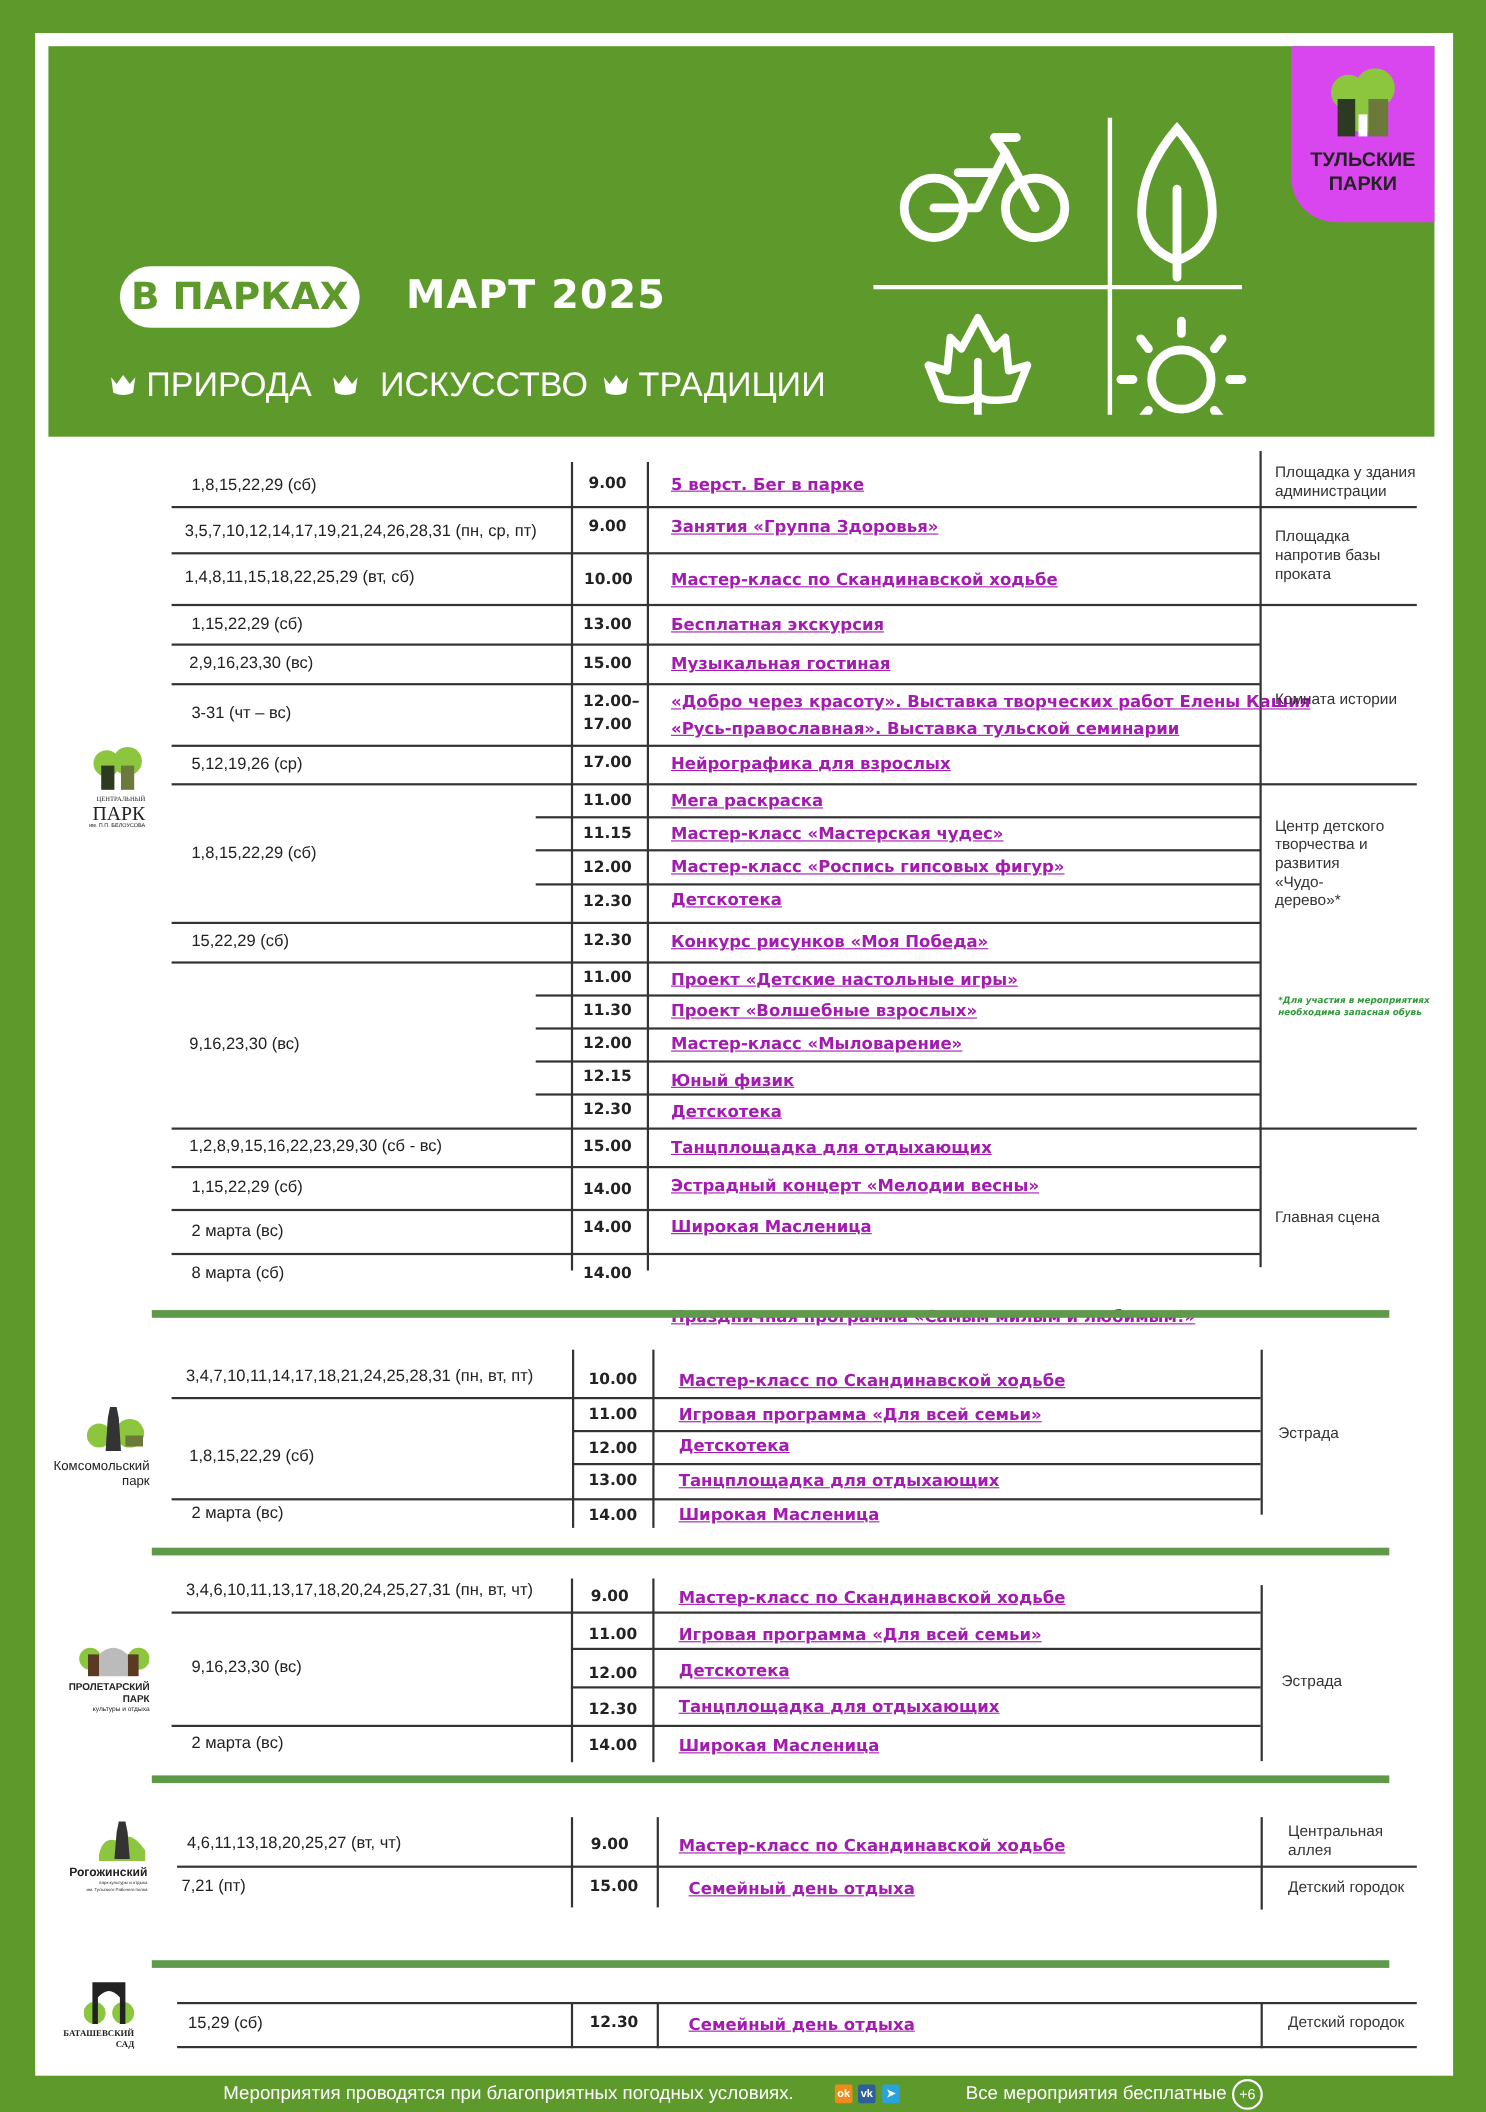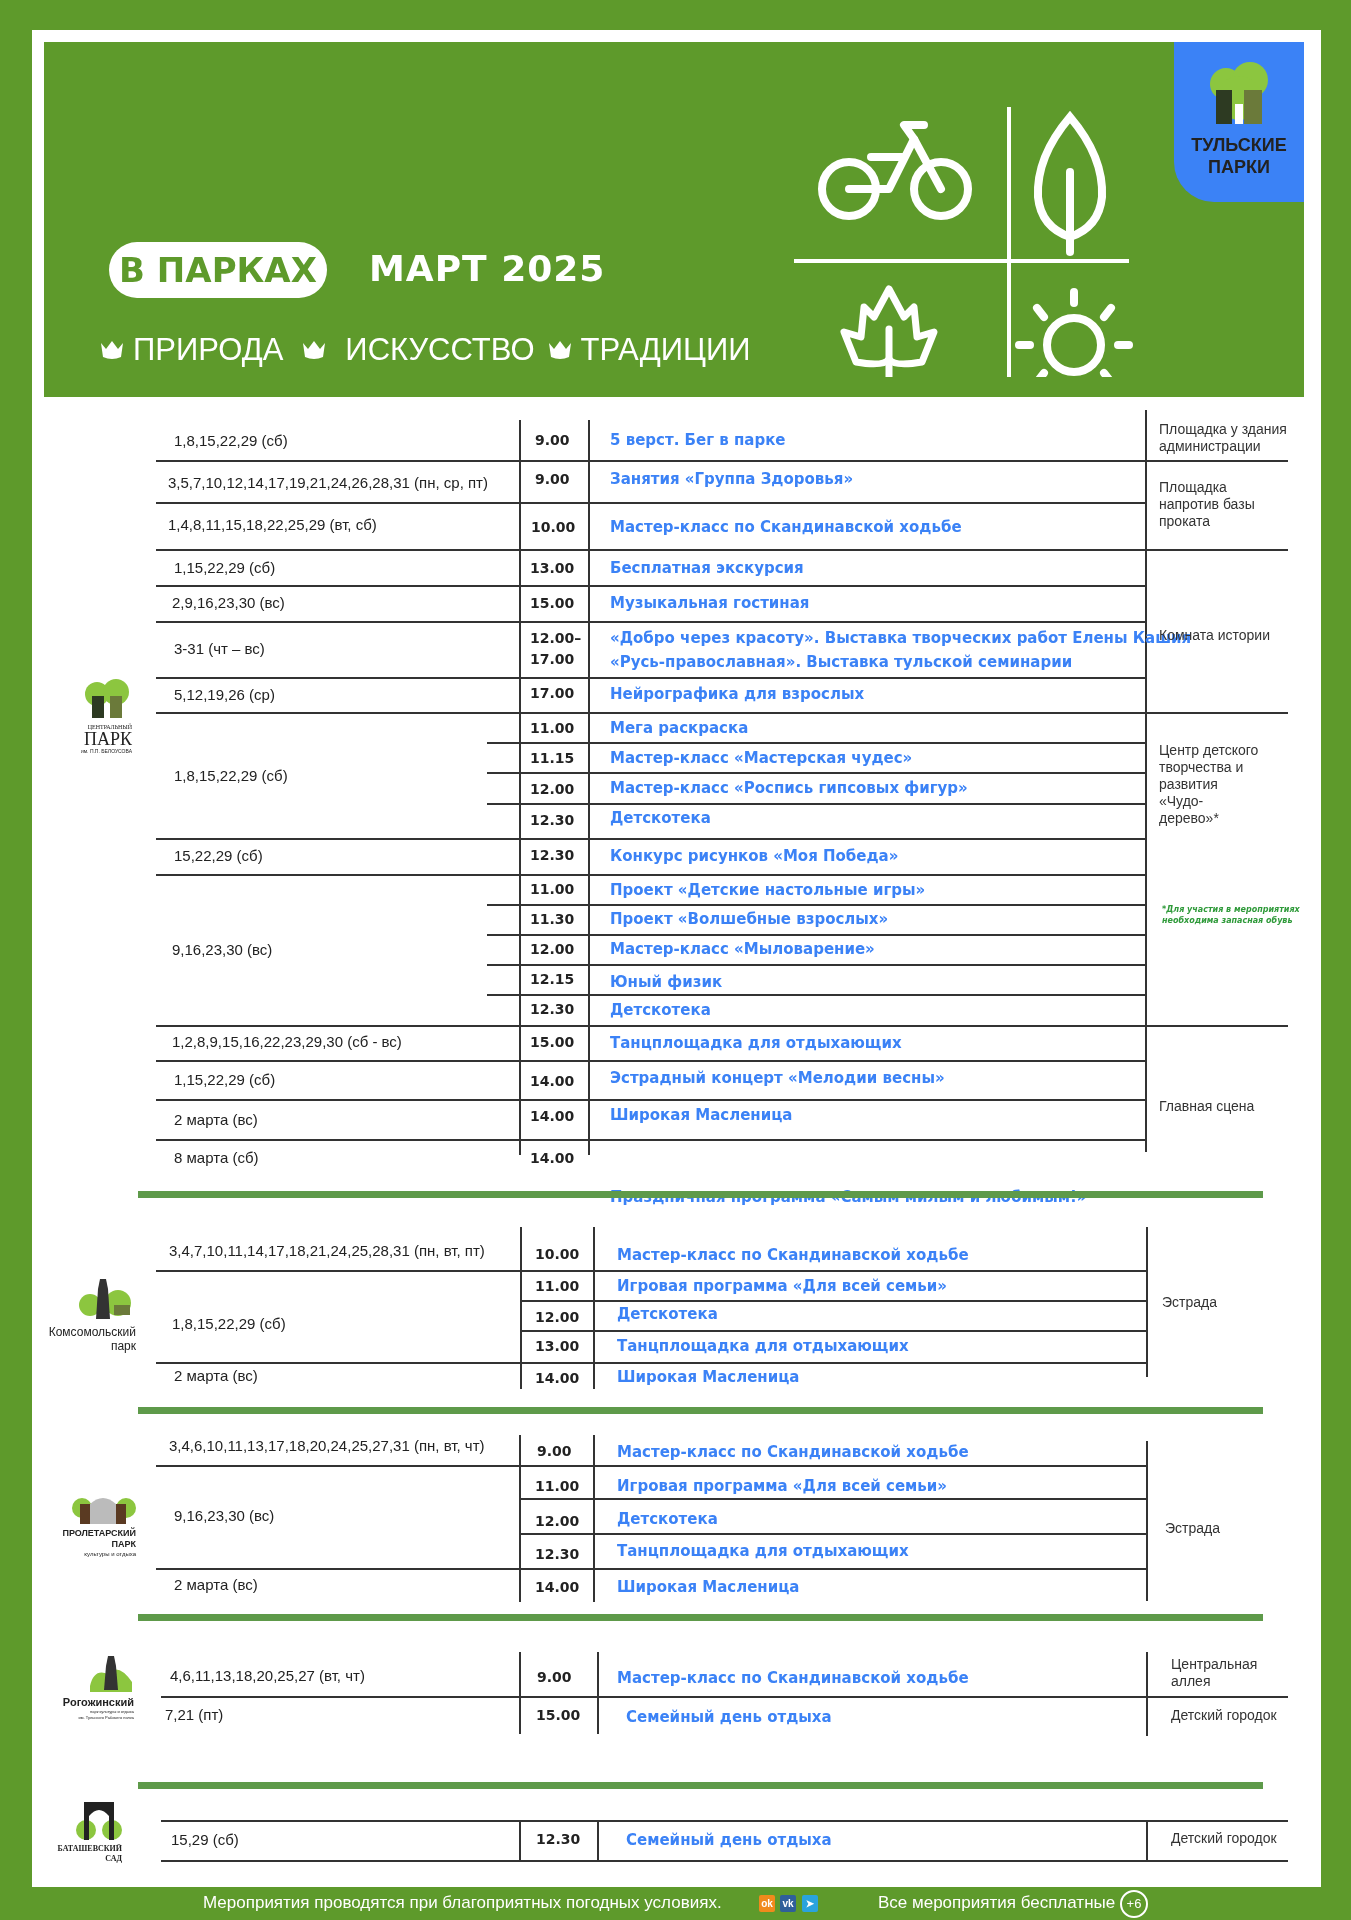--- a/index.html
+++ b/index.html
@@ -6,29 +6,29 @@
   body { width: 1351px; height: 1920px; background: #5e9a2b; position: relative; overflow: hidden; font-family: "DejaVu Sans", sans-serif; }
   .page { position: absolute; left: 32px; top: 30px; width: 1289px; height: 1857px; background: #ffffff; }
   .header { position: absolute; left: 12px; top: 12px; width: 1260px; height: 355px; background: #5e9a2b; }
   .title { position: absolute; left: 60px; top: 40px; color: #fff; font-family: "DejaVu Sans", sans-serif; font-weight: bold; font-size: 150px; letter-spacing: 4px; line-height: 1; }
   .pill { position: absolute; left: 65px; top: 200px; width: 218px; height: 56px; background: #fff; border-radius: 28px; color: #5e9a2b; font-weight: bold; font-size: 34px; line-height: 56px; text-align: center; }
   .month { position: absolute; left: 325px; top: 206px; color: #fff; font-weight: bold; font-size: 36px; letter-spacing: 1px; }
   .themes { position: absolute; left: 55px; top: 290px; display: flex; gap: 12px; align-items: center; color: #fff; font-family: "Liberation Sans", sans-serif; font-size: 31px; }
   .theme { display: flex; align-items: center; gap: 8px; }
   .crown { width: 26px; height: 22px; }
   .icon-grid { position: absolute; left: 710px; top: 25px; width: 520px; height: 310px; }
-  .logo-box { position: absolute; right: 0; top: 0; width: 130px; height: 160px; background: #3b82f6; border-bottom-left-radius: 40px; }
+  .logo-box { position: absolute; right: 0; top: 0; width: 130px; height: 160px; background: #d946ef; border-bottom-left-radius: 40px; }
   .logo-box .txt { position: absolute; top: 92px; width: 100%; text-align: center; font-family: "Liberation Sans", sans-serif; font-weight: bold; font-size: 18px; line-height: 22px; color: #222; }
   .logo-box svg { position: absolute; left: 32px; top: 18px; }
   .hline { position: absolute; height: 2px; background: #333; }
   .vline { position: absolute; width: 2px; background: #333; }
   .sep { position: absolute; height: 7px; background: #5e9a4a; }
   .date { position: absolute; font-family: "Liberation Sans", sans-serif; font-size: 15px; color: #222; white-space: nowrap; }
   .time { position: absolute; font-family: "DejaVu Sans", sans-serif; font-size: 14px; font-weight: bold; color: #222; white-space: nowrap; line-height: 22px; }
-  .event { position: absolute; font-family: "DejaVu Sans", sans-serif; font-size: 15px; font-weight: bold; color: #3b82f6; white-space: nowrap; line-height: 24px; }
+  .event { position: absolute; font-family: "DejaVu Sans", sans-serif; font-size: 15px; font-weight: bold; color: #a21caf; white-space: nowrap; line-height: 24px; text-decoration: underline; }
   .venue { position: absolute; font-family: "Liberation Sans", sans-serif; font-size: 14px; color: #333; line-height: 17px; }
   .note { position: absolute; font-family: "DejaVu Sans", sans-serif; font-size: 8px; font-weight: bold; font-style: italic; color: #2f9a3a; line-height: 11px; }
   .park-logo { position: absolute; text-align: right; }
   .park-name { font-family: "Liberation Sans", sans-serif; color: #222; }
   .footer { position: absolute; left: 0; top: 1887px; width: 1351px; height: 33px; color: #fff; font-family: "Liberation Sans", sans-serif; font-size: 17px; }
   .footer .t1 { position: absolute; left: 203px; top: 6px; }
   .footer .soc { position: absolute; top: 8px; width: 16px; height: 17px; border-radius: 2px; font-size: 10px; line-height: 17px; text-align: center; color: #fff; font-weight: bold; }
   .footer .t2 { position: absolute; left: 834px; top: 6px; margin-left: 44px; }
   .footer .age { position: absolute; left: 1120px; top: 3px; width: 28px; height: 28px; border: 2px solid #fff; border-radius: 50%; font-size: 13px; line-height: 24px; text-align: center; }
 </style>

